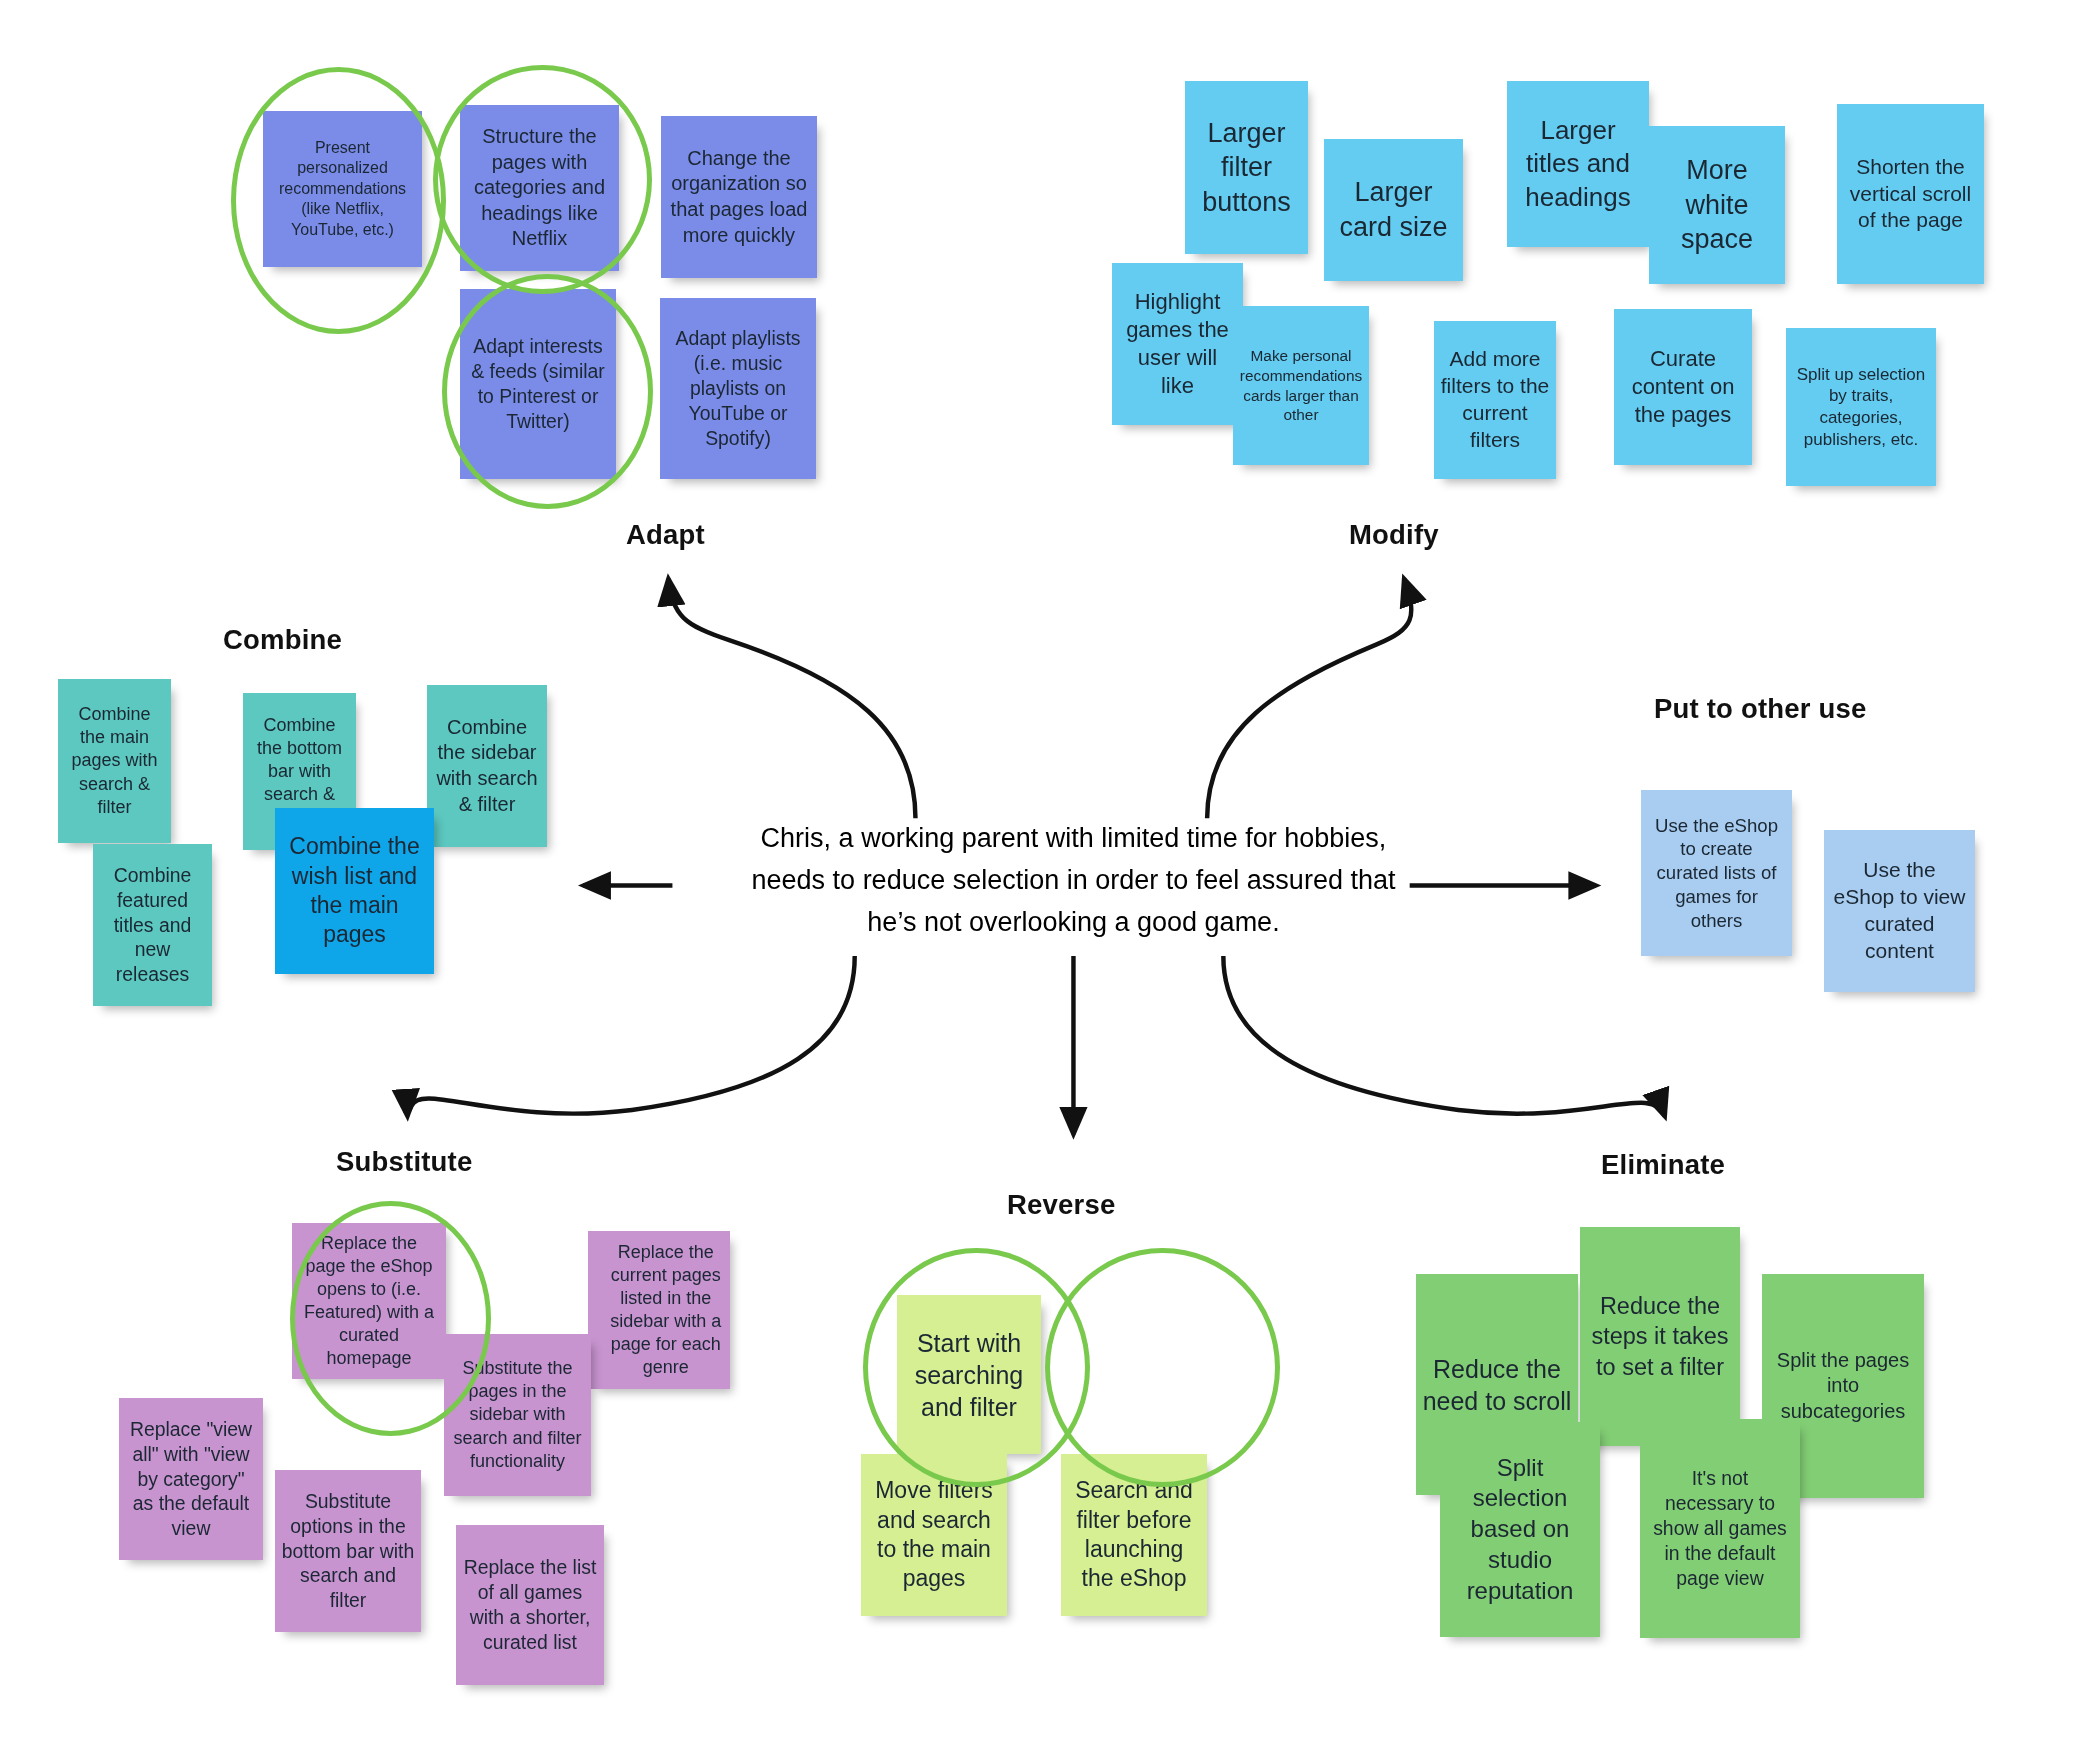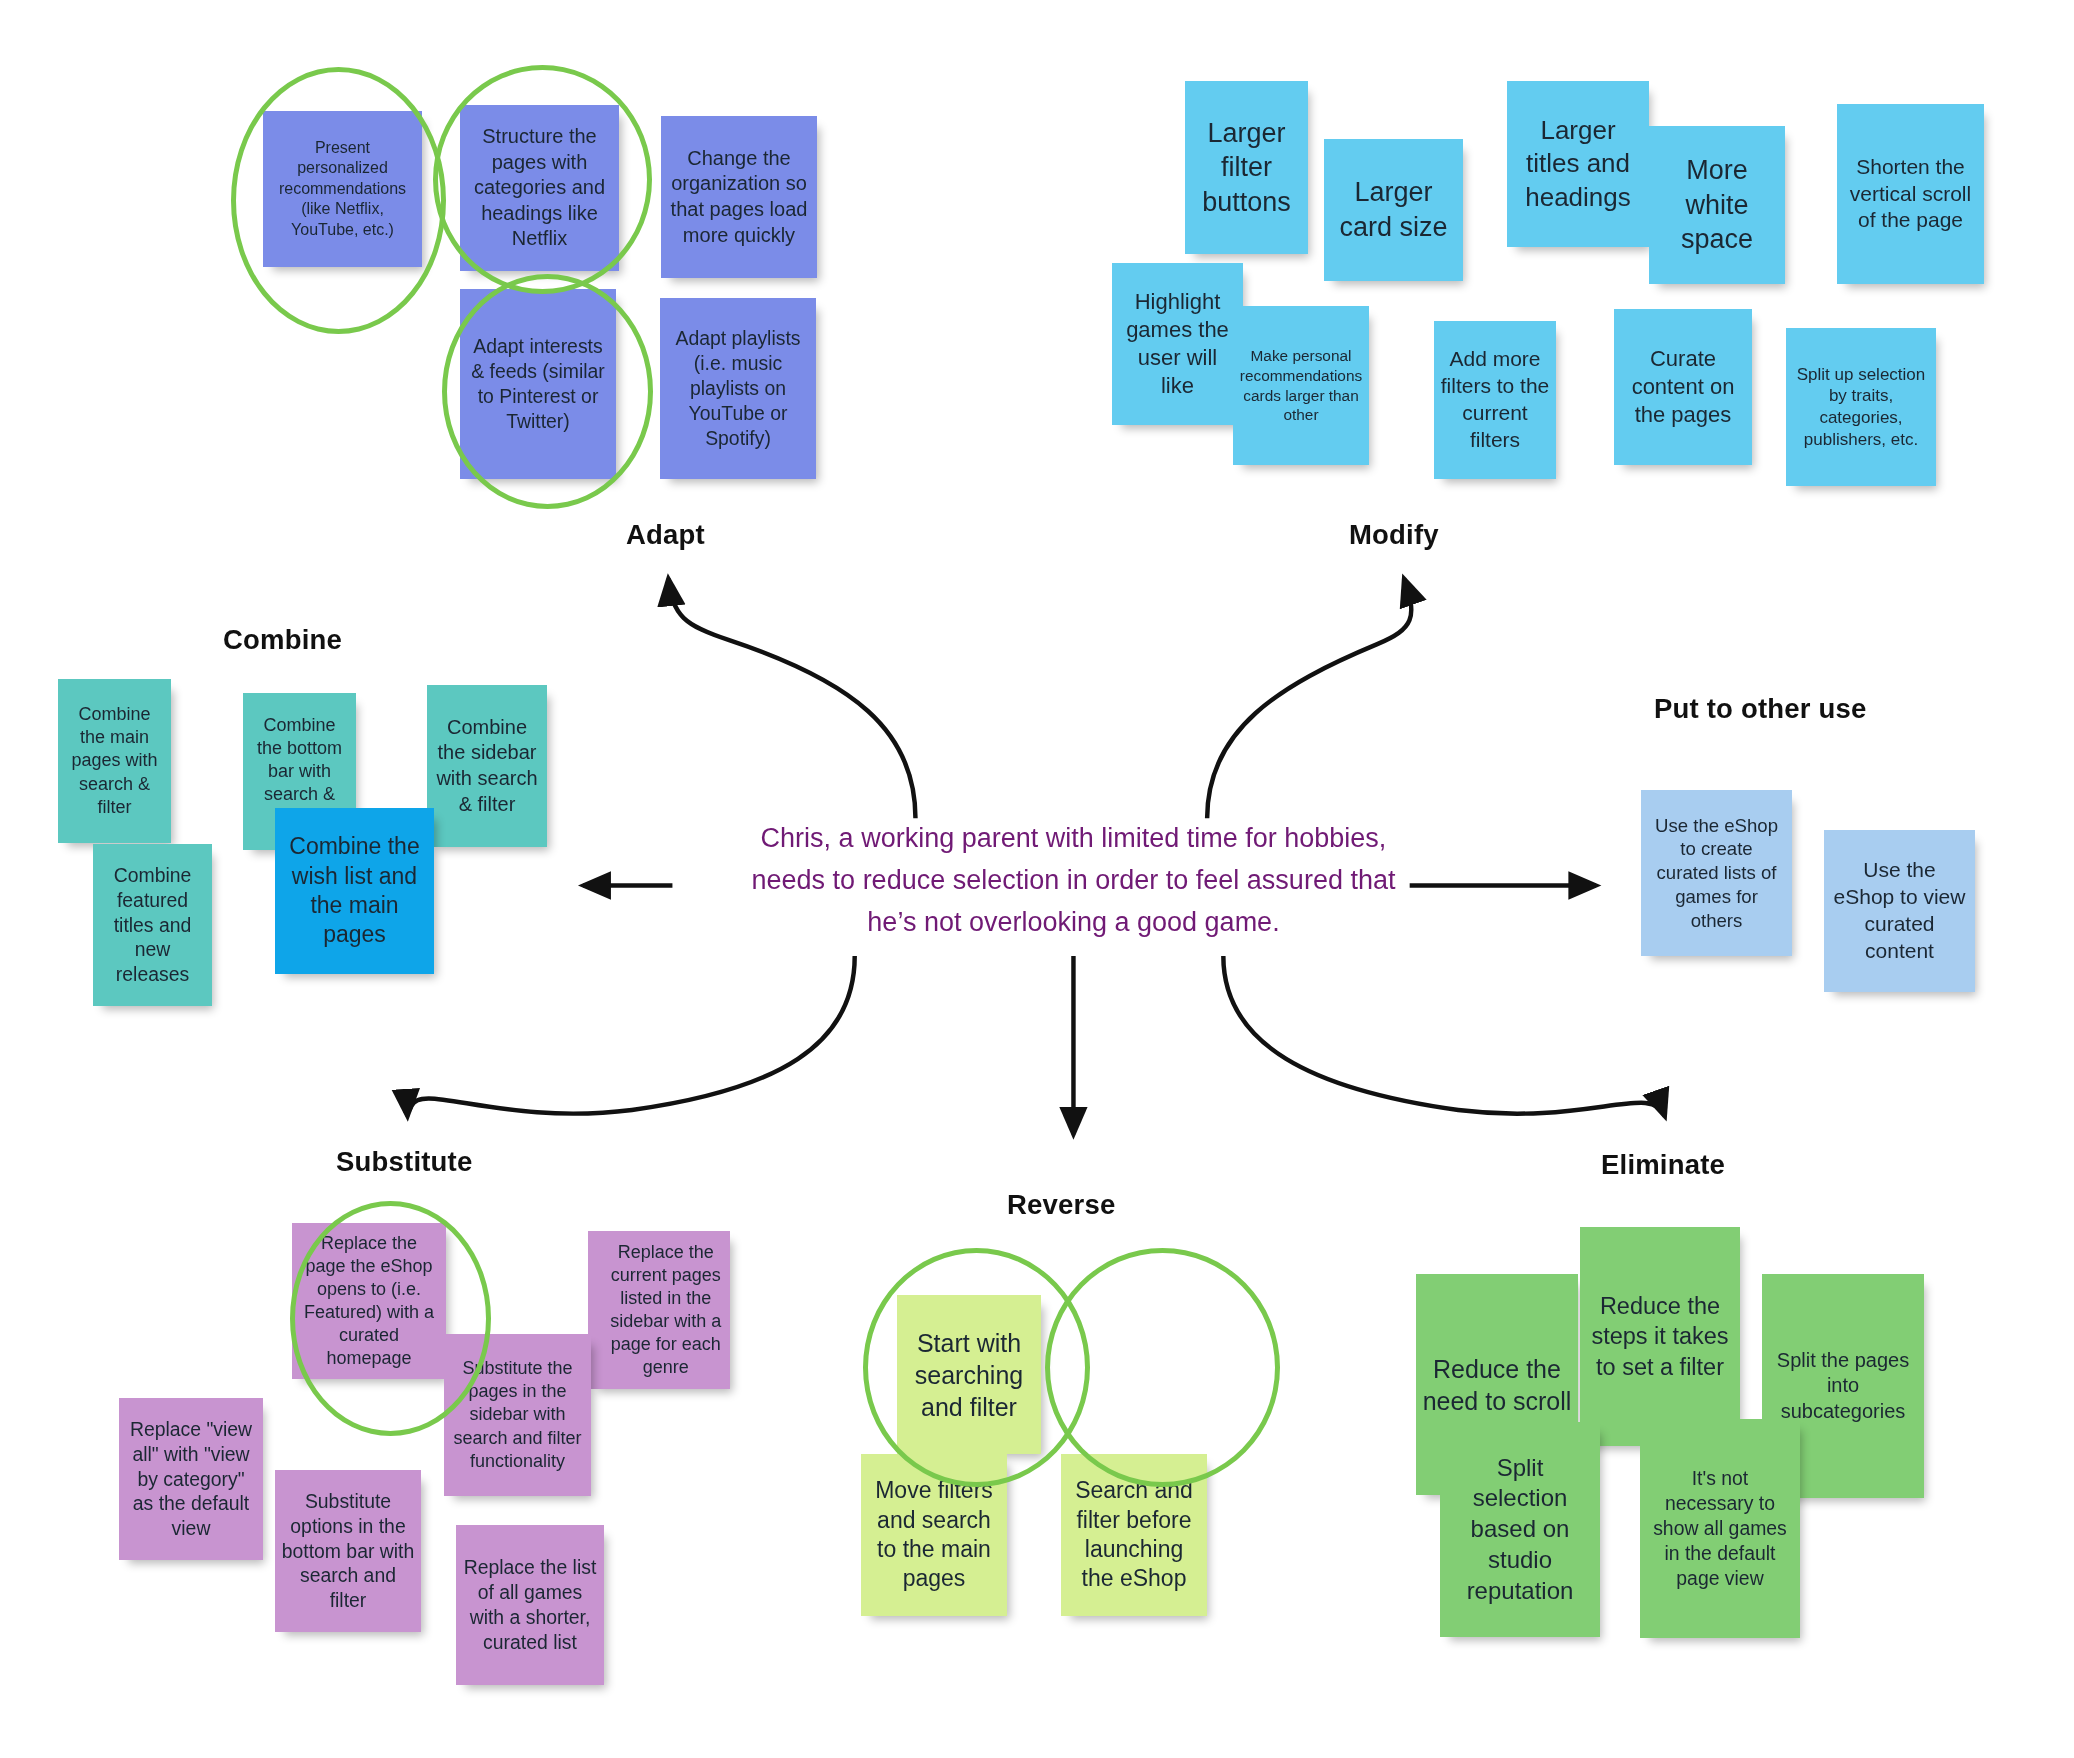--- a/index.html
+++ b/index.html
@@ -39,21 +39,21 @@
     color: #111111;
     letter-spacing: 0.2px;
     white-space: nowrap;
     z-index: 8;
   }
 
   .center-stmt {
     position: absolute;
     text-align: center;
     line-height: 1.55;
-    color: #701a75;
+    color: #000000;
     z-index: 8;
   }
 
   .circle {
     position: absolute;
     border: 5.7px solid #79c94c;
     border-radius: 50%;
     box-sizing: border-box;
     background: transparent;
     z-index: 9;

